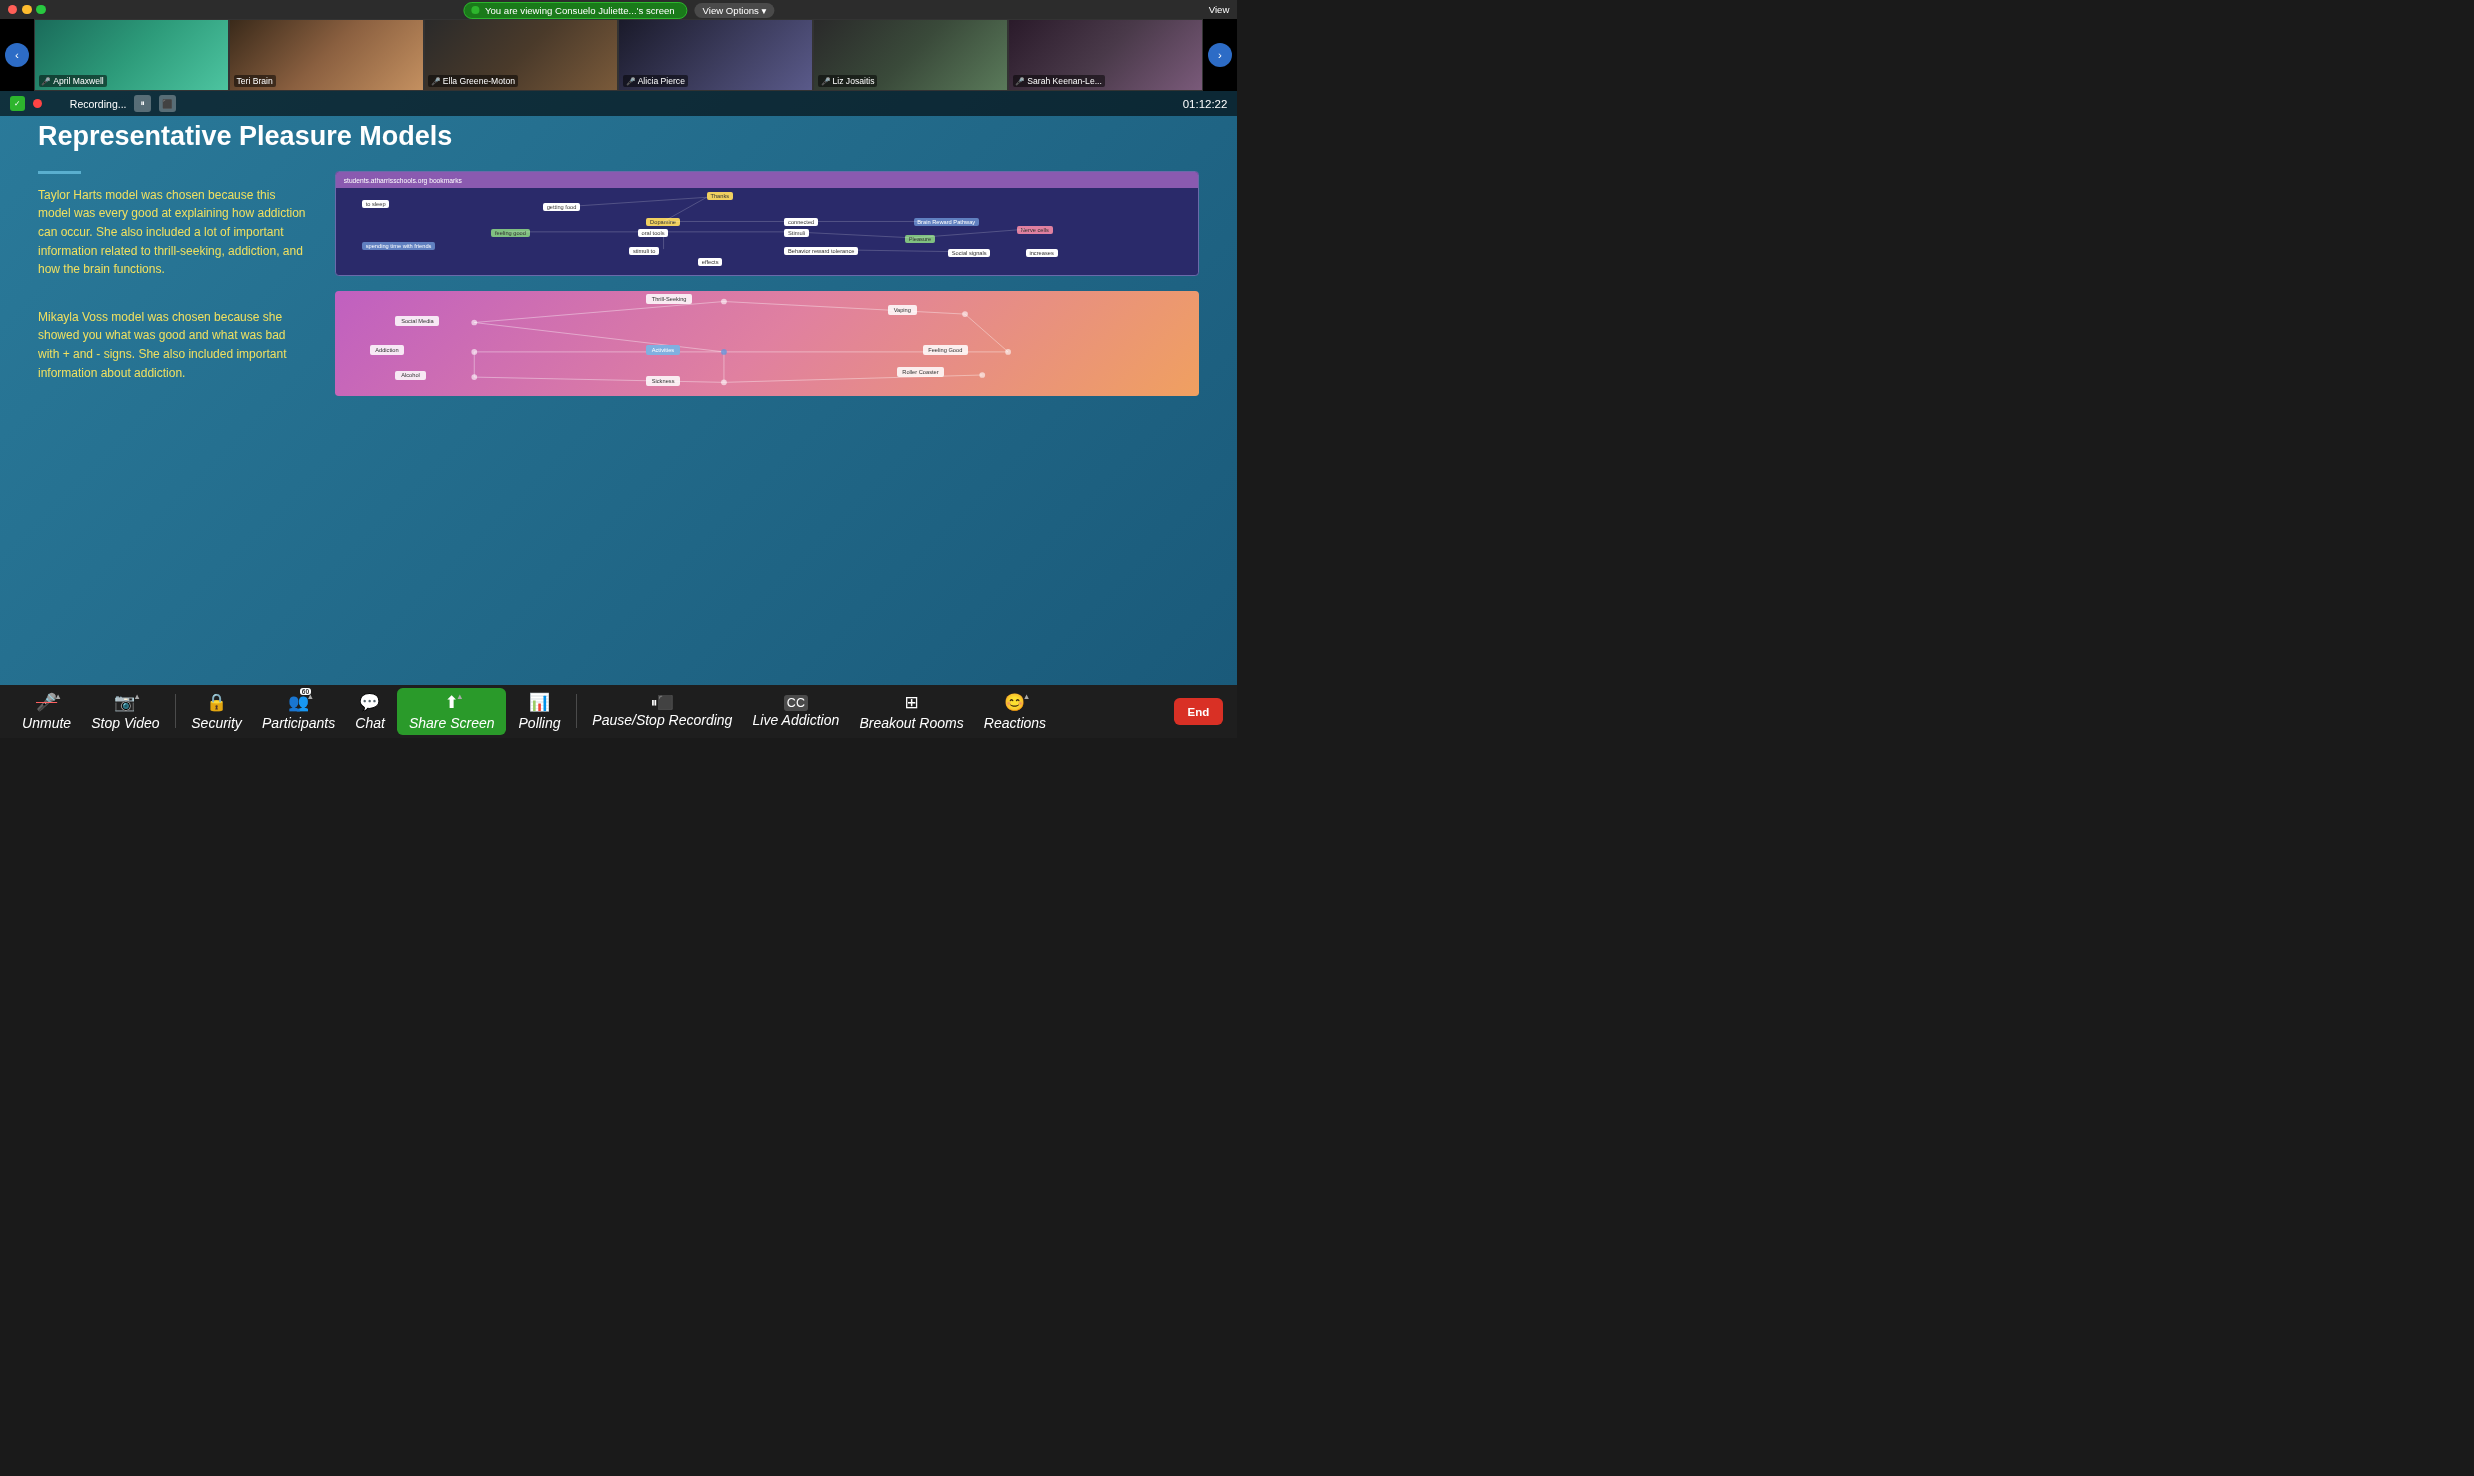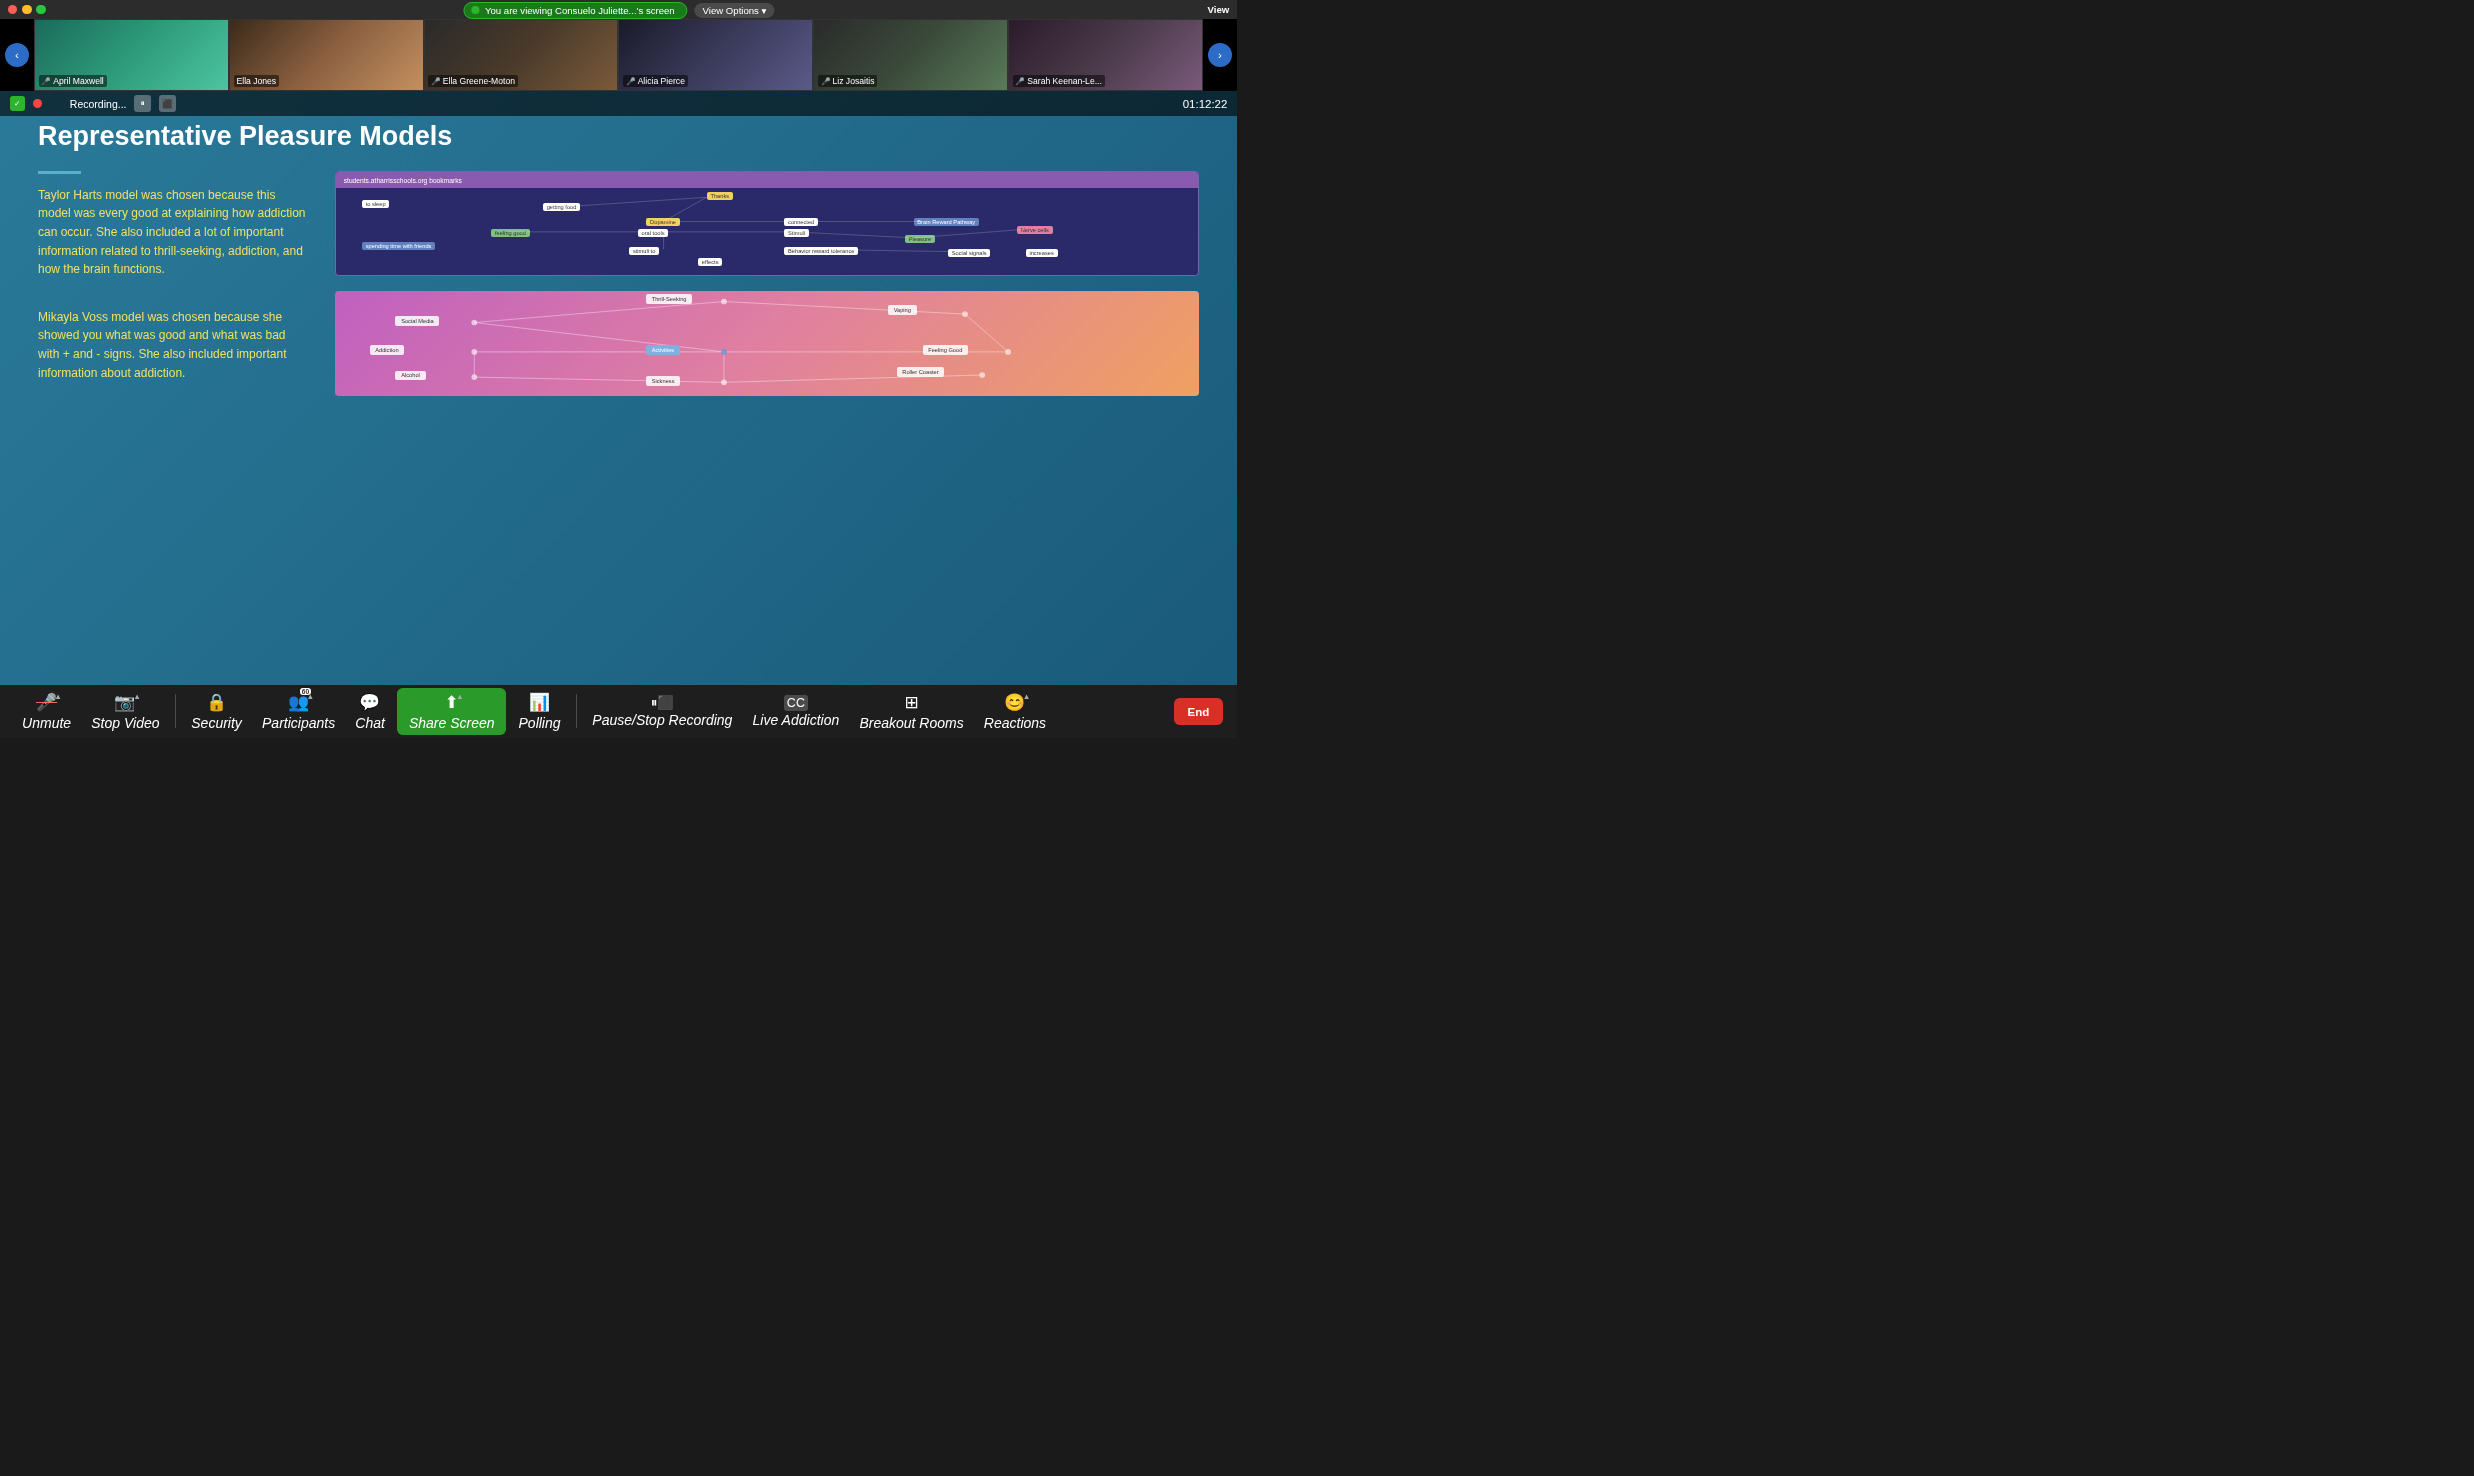--- a/index.html
+++ b/index.html
@@ -425,42 +425,42 @@
   </div>
 
   <div id="screen-share-bar">
     <div id="screen-share-notification">
       <div class="green-dot"></div>
       <span>You are viewing Consuelo Juliette...'s screen</span>
     </div>
     <button id="view-options-btn">View Options ▾</button>
   </div>
 
-  <div style="color:white;font-size:9.6px;font-weight:bold;">View</div>
+  <div style="color:white;font-size:9.6px;">View</div>
 </div>
 
 <div id="participant-strip">
   <div class="nav-arrow">
     <div class="nav-arrow-circle">‹</div>
   </div>
 
   <div class="participant-thumbnails">
 
     <div class="participant-thumb">
       <div class="thumb-bg thumb-april"></div>
       <div class="participant-name">
         <span class="mic-off-icon">🎤</span>
         <span>April Maxwell</span>
       </div>
     </div>
 
     <div class="participant-thumb">
       <div class="thumb-bg thumb-teri"></div>
       <div class="participant-name">
-        <span>Ella Jones</span>
+        <span>Teri Brain</span>
       </div>
     </div>
 
     <div class="participant-thumb">
       <div class="thumb-bg thumb-ella"></div>
       <div class="participant-name">
         <span class="mic-off-icon">🎤</span>
         <span>Ella Greene-Moton</span>
       </div>
     </div>

